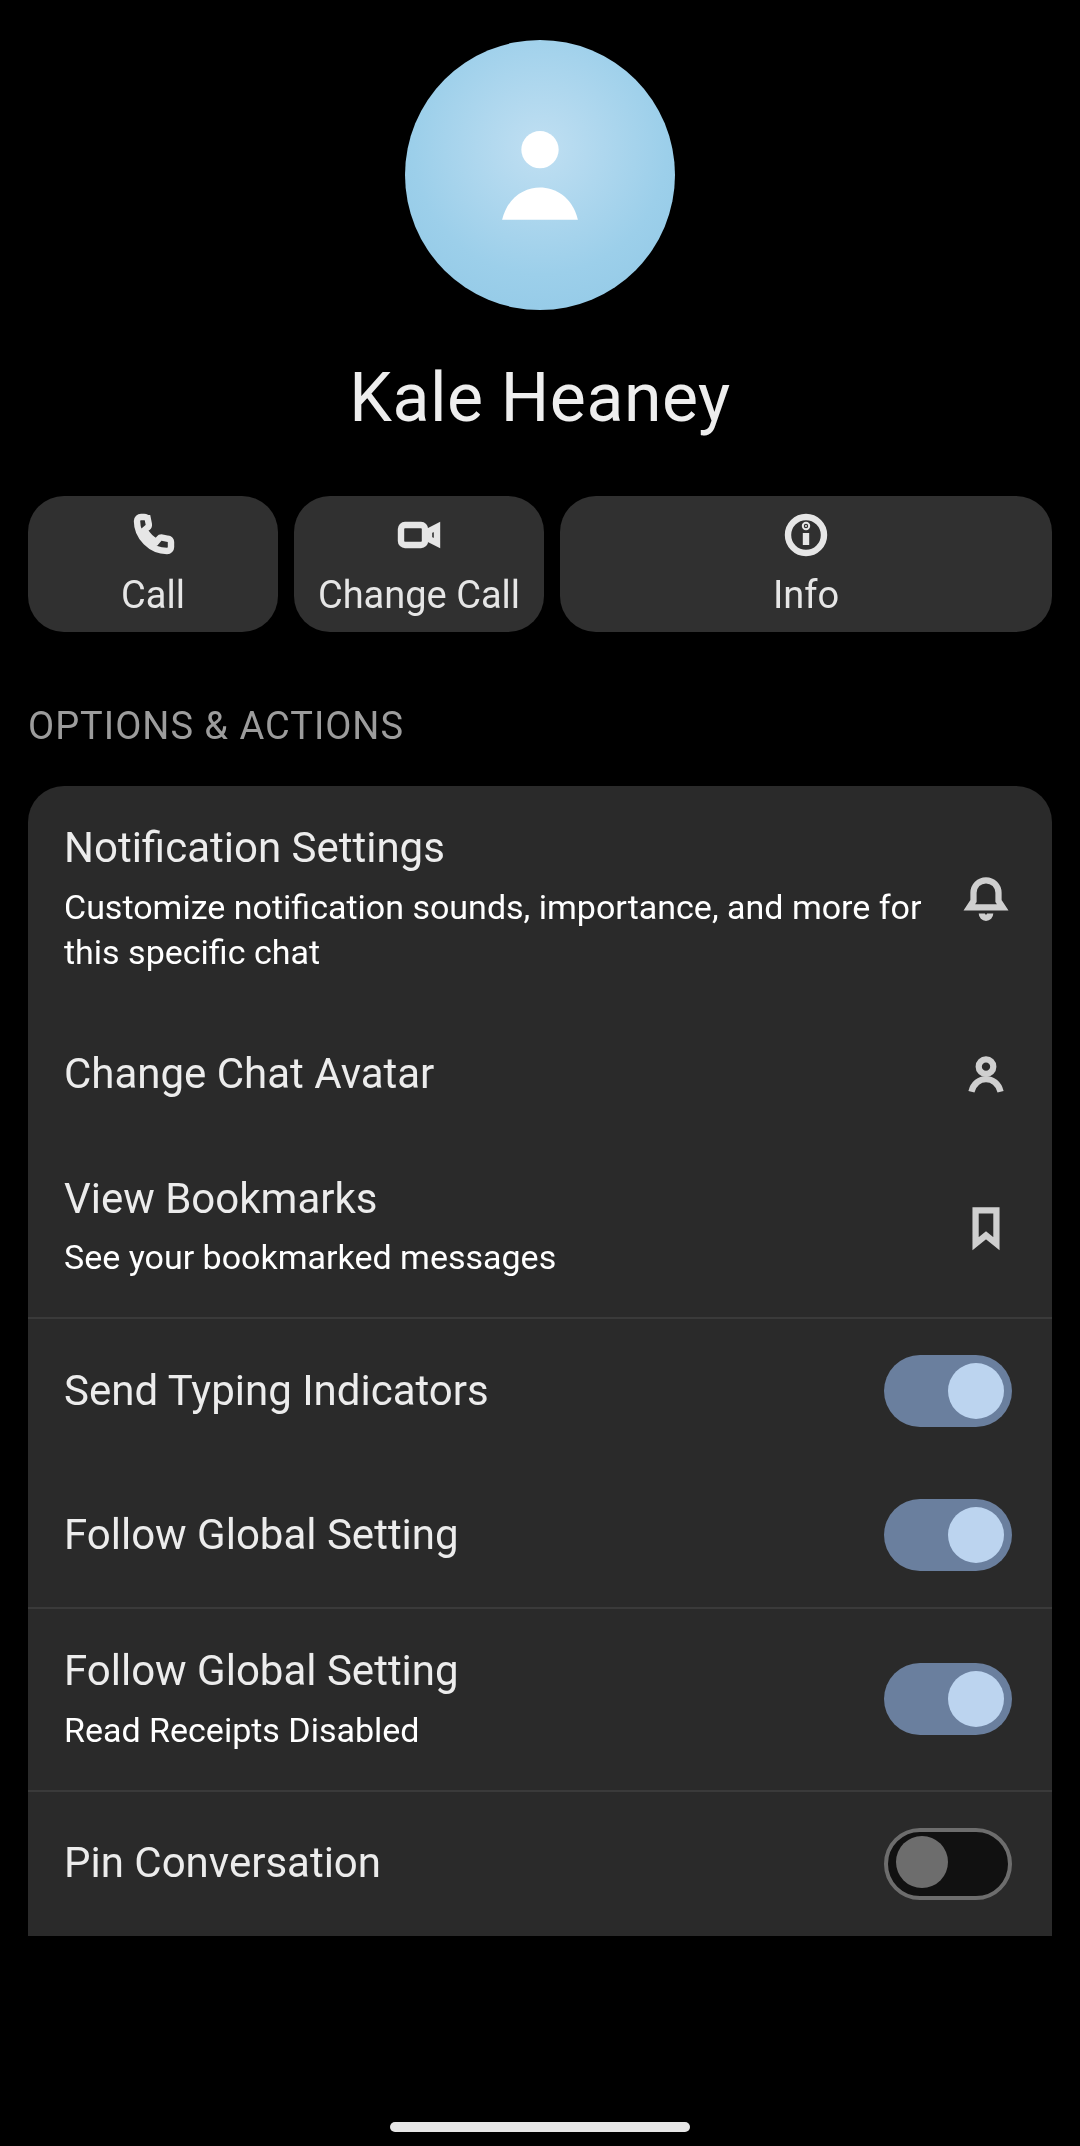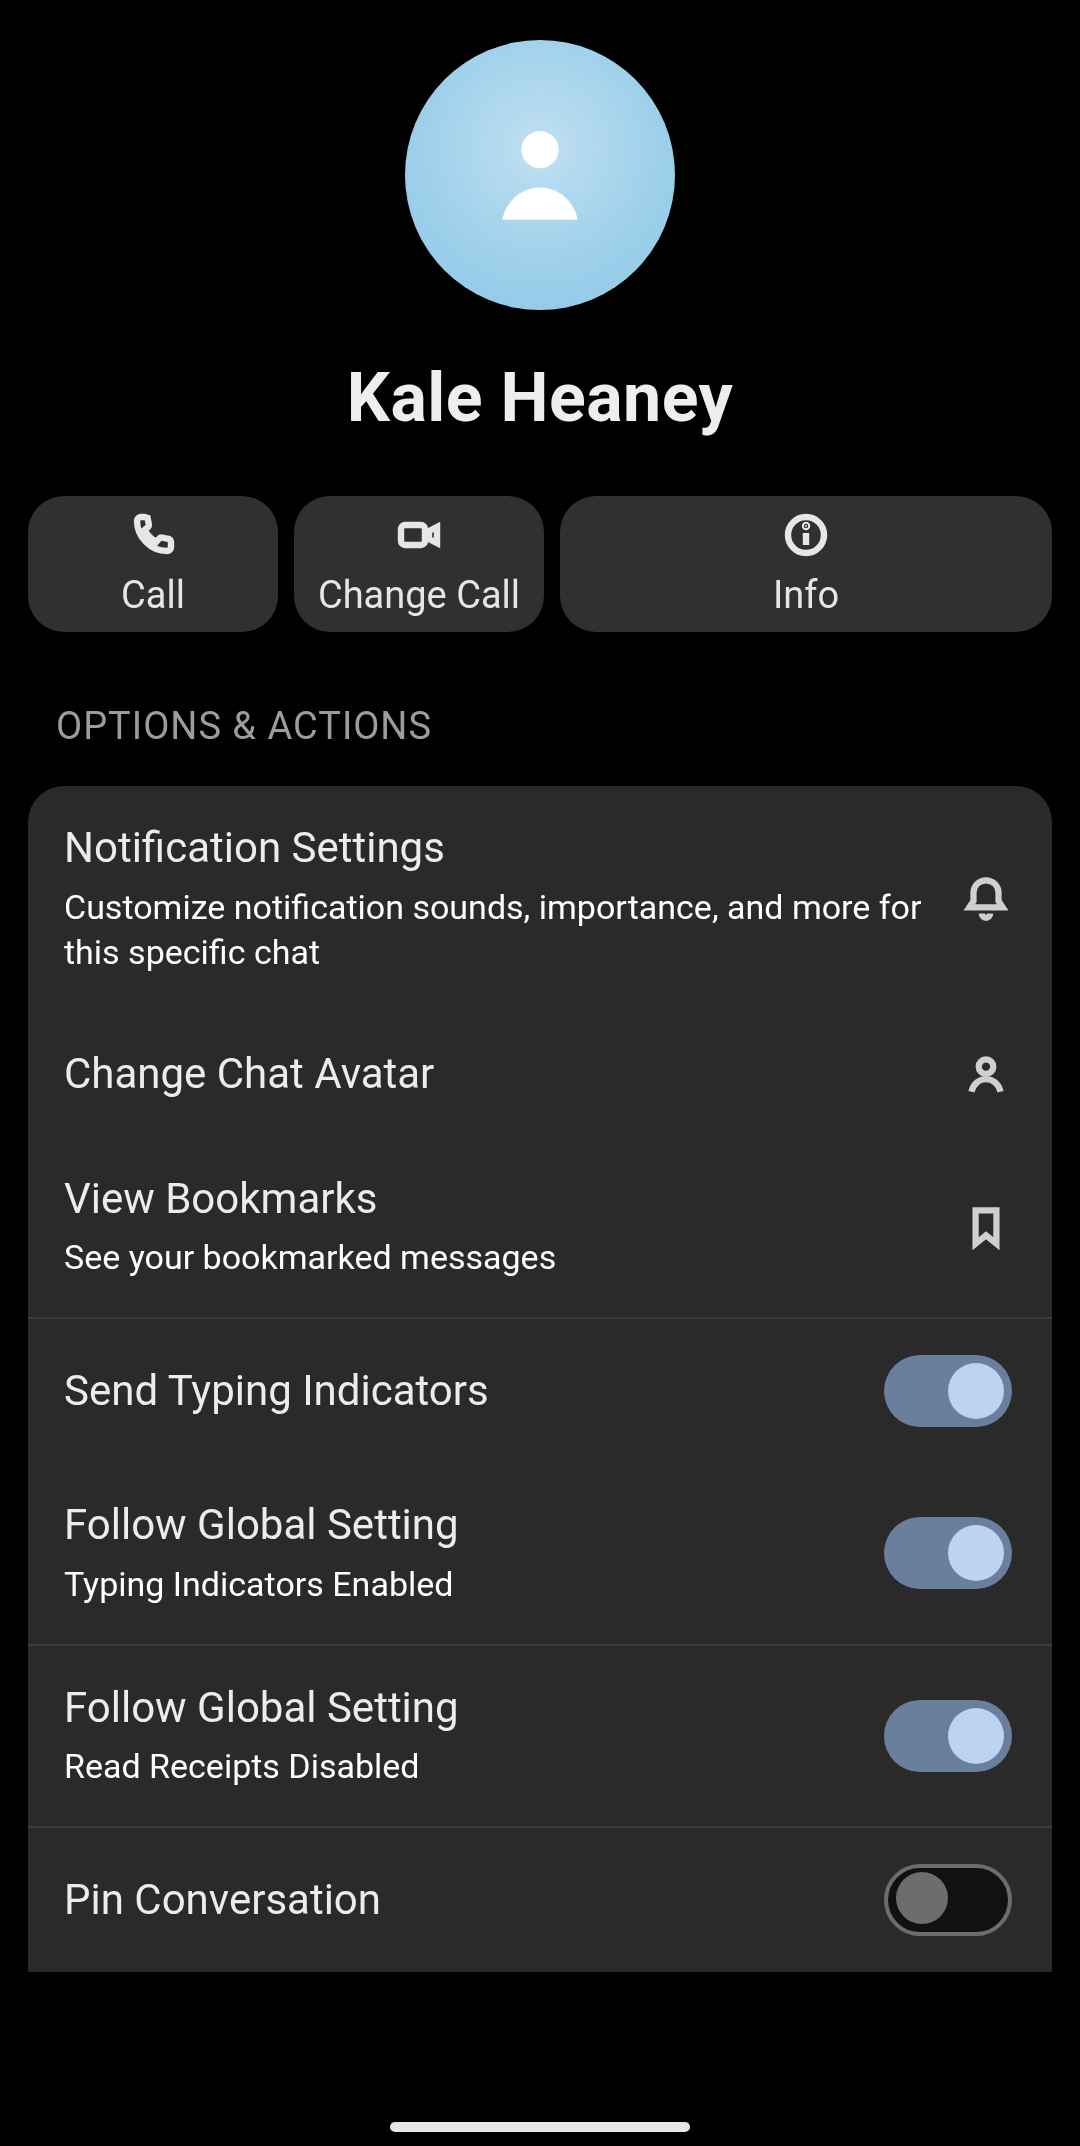--- a/index.html
+++ b/index.html
@@ -29,21 +29,21 @@
     height: 270px;
     border-radius: 50%;
     background: radial-gradient(circle at 50% 40%, #c0dff2 0%, #9ccfea 60%, #8fc7e5 100%);
     display: flex;
     align-items: center;
     justify-content: center;
   }
   .avatar svg { width: 140px; height: 140px; fill: #fff; }
   .contact-name {
     font-size: 68px;
-    font-weight: 700;
+    font-weight: 400;
     color: #eeeeee;
     margin-top: 48px;
     letter-spacing: 0.5px;
   }
   .action-row {
     display: flex;
     gap: 16px;
     padding: 0 28px;
     margin-top: 58px;
   }
@@ -65,21 +65,21 @@
     display: flex; align-items: center; justify-content: center;
     margin-bottom: 14px;
   }
   .action-btn .icon svg { width: 48px; height: 48px; stroke: #e6e6e6; fill: none; stroke-width: 3.2; }
   .action-btn .label { font-size: 38px; font-weight: 400; }
 
   .section-title {
     font-size: 38px;
     color: #9c9c9c;
     letter-spacing: 1px;
-    padding: 72px 40px 22px 56px;
+    padding: 72px 40px 22px 28px;
   }
 
   .card {
     background: #2a2a2a;
     border-radius: 36px 36px 0 0;
     margin: 16px 28px;
     display: flex;
     flex-direction: column;
     overflow: hidden;
   }
@@ -247,21 +247,20 @@
         <div class="title">Send Typing Indicators</div>
       </div>
       <div class="toggle on">
           <div class="knob"></div>
         </div>
     </div>
 
     <div class="row">
       <div class="text">
         <div class="title">Follow Global Setting</div>
-        <div class="subtitle">Typing Indicators Enabled</div>
       </div>
       <div class="toggle on">
           <div class="knob"></div>
         </div>
     </div>
 
     <div class="divider"></div>
 
 
     <div class="row">

